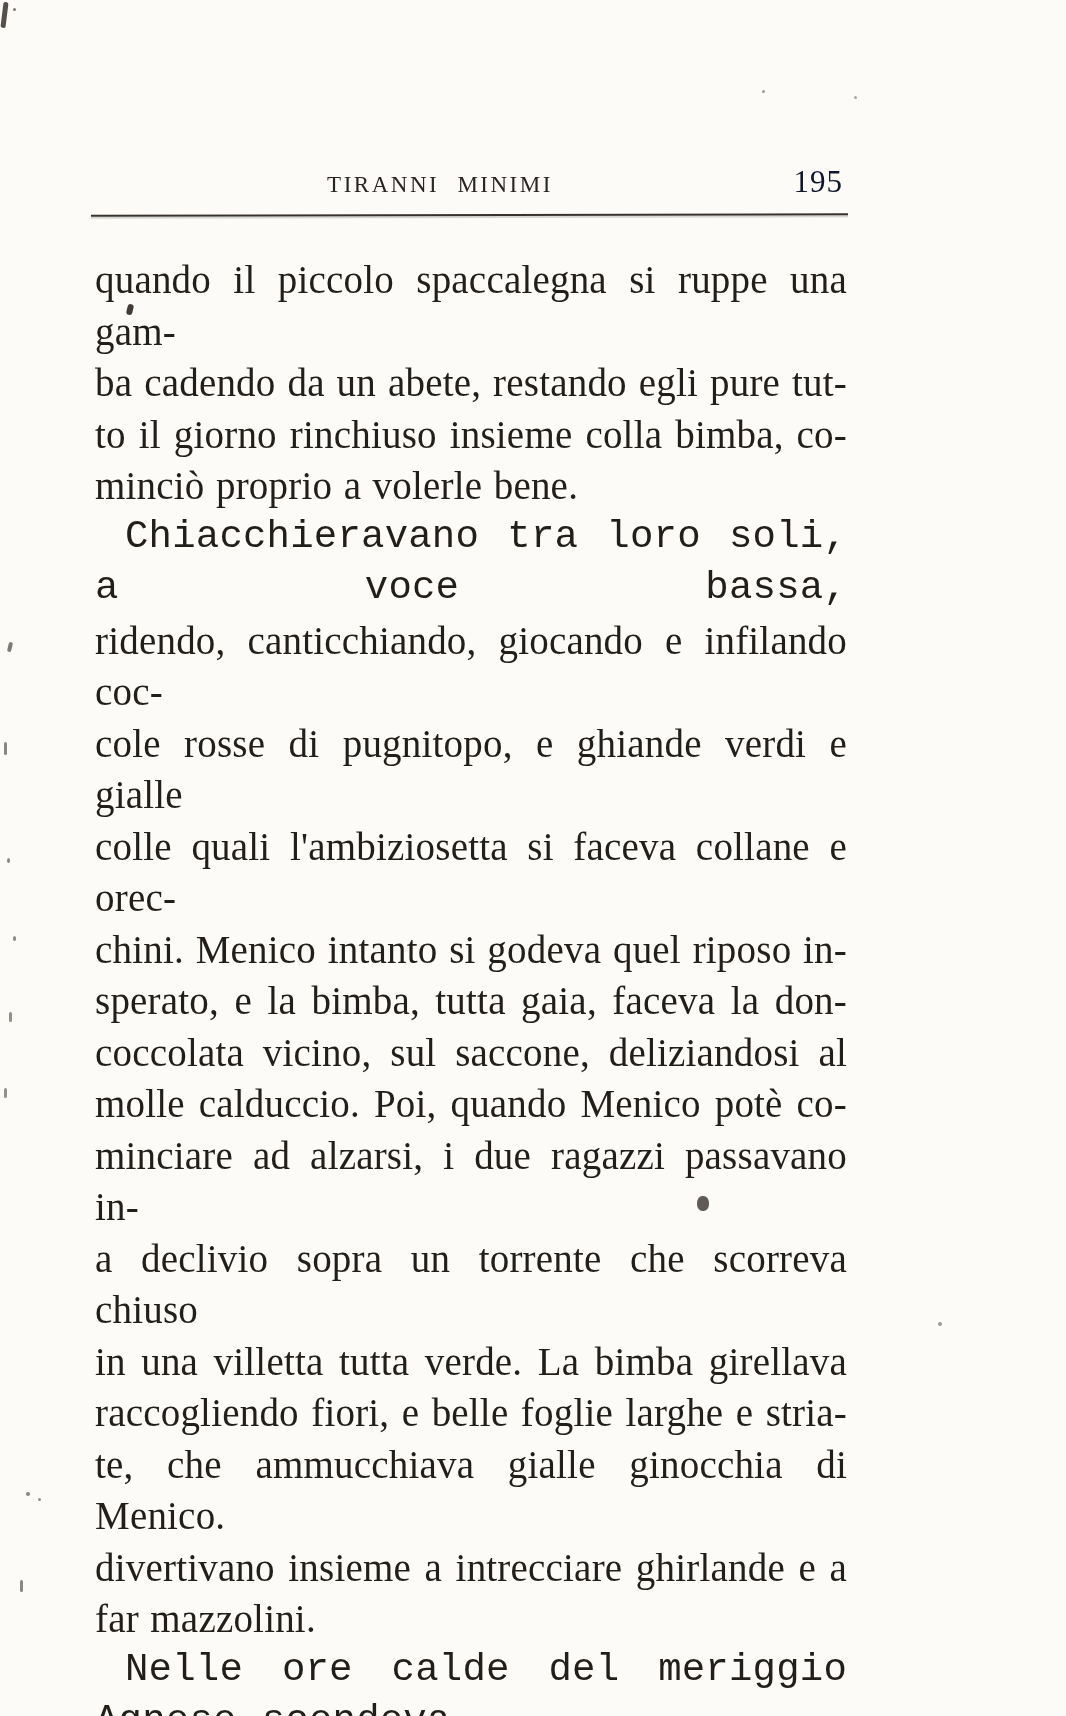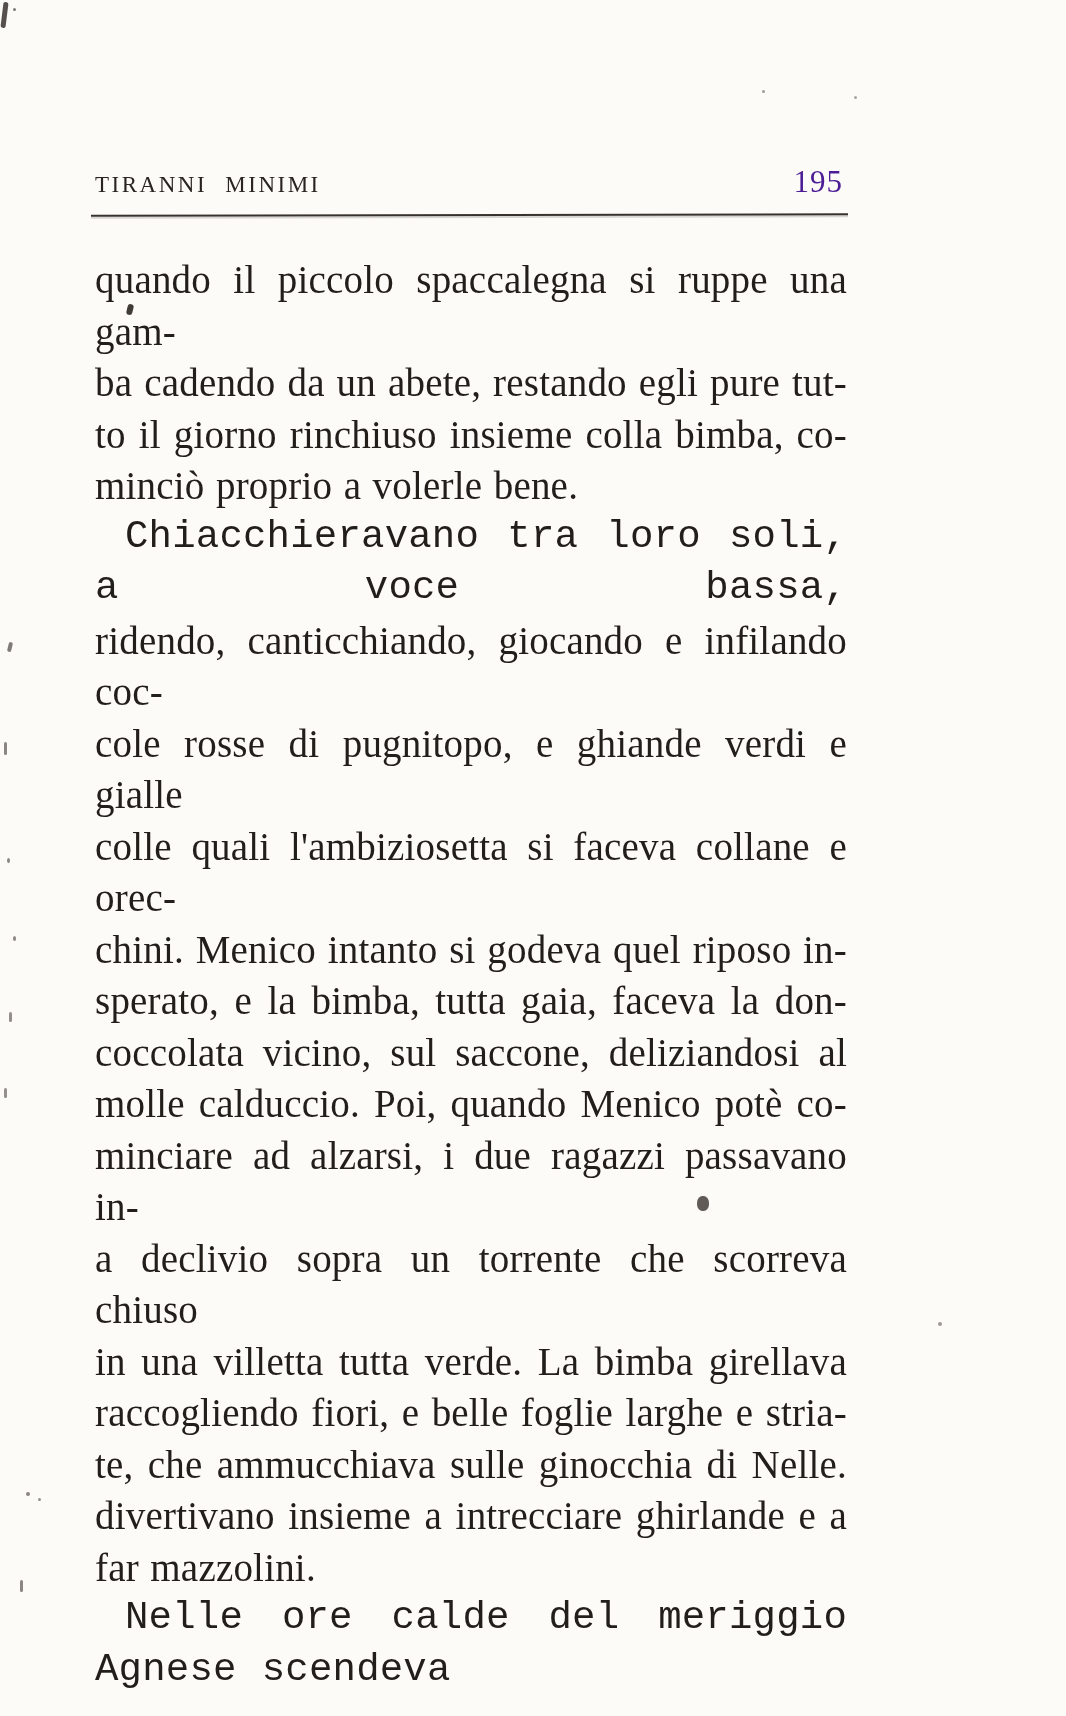--- a/index.html
+++ b/index.html
@@ -18,32 +18,33 @@
     top: 168px;
     left: 95px;
     width: 750px;
     height: 44px;
   }
   .running-title {
     position: absolute;
     left: 0;
     right: 60px;
     top: 4px;
+    text-align: center;
     font-size: 23px;
     letter-spacing: 2.5px;
     word-spacing: 10px;
     color: #2a2522;
   }
   .page-number {
     position: absolute;
     right: 2px;
     top: -4px;
     font-size: 31px;
     letter-spacing: 1px;
-    color: #4c1d95;
+    color: #0f172a;
   }
 
   .header-rule {
     position: absolute;
     top: 214px;
     left: 91px;
     width: 757px;
     height: 2px;
     background: #38322c;
     box-shadow: 0 2px 0 rgba(56, 50, 44, 0.18);
@@ -114,21 +115,21 @@
         <div class="line">cole rosse di pugnitopo, e ghiande verdi e gialle</div>
         <div class="line">colle quali l'ambiziosetta si faceva collane e orec-</div>
         <div class="line">chini. Menico intanto si godeva quel riposo in-</div>
         <div class="line">sperato, e la bimba, tutta gaia, faceva la don-</div>
         <div class="line">coccolata vicino, sul saccone, deliziandosi al</div>
         <div class="line">molle calduccio. Poi, quando Menico potè co-</div>
         <div class="line">minciare ad alzarsi, i due ragazzi passavano in-</div>
         <div class="line">a declivio sopra un torrente che scorreva chiuso</div>
         <div class="line">in una villetta tutta verde. La bimba girellava</div>
         <div class="line">raccogliendo fiori, e belle foglie larghe e stria-</div>
-        <div class="line">te, che ammucchiava sulle ginocchia di Nelle.</div>
+        <div class="line">te, che ammucchiava gialle ginocchia di Menico.</div>
         <div class="line">divertivano insieme a intrecciare ghirlande e a</div>
         <div class="line para-last">far mazzolini.</div>
       </div>
       <div>
         <div class="line first-indent para-last">Nelle ore calde del meriggio Agnese scendeva</div>
       </div>
     </div>
 
   <div class="artifact a1"></div>
   <div class="artifact a2"></div>

